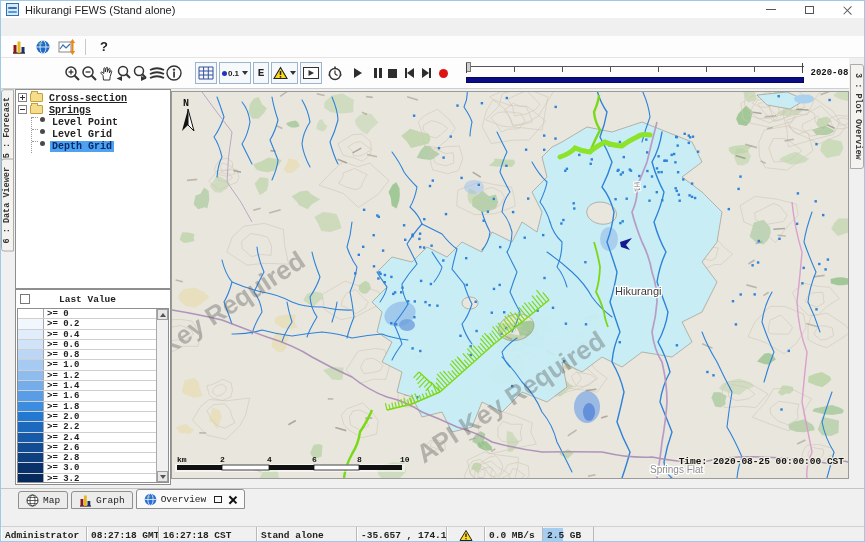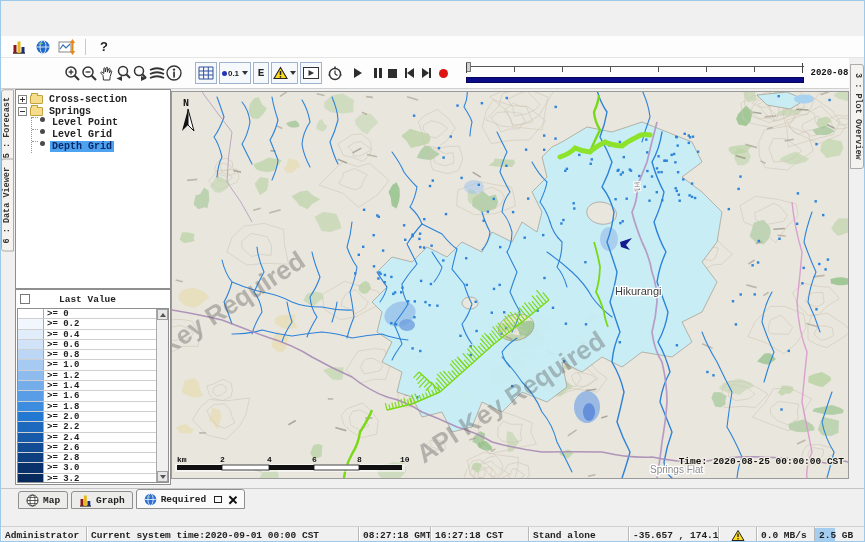--- a/index.html
+++ b/index.html
@@ -63,21 +63,21 @@
   .vtab-l{writing-mode:vertical-rl;transform:rotate(180deg);background:#f4f3f0;border:1px solid #ababab;
     border-radius:0 3px 3px 0;font-family:"Liberation Mono",monospace;font-size:8.5px;font-weight:bold;color:#333;
     padding:7px 0;width:13px;text-align:center;position:absolute;left:0;}
   .right-strip{position:absolute;left:848px;top:57px;width:17px;height:430px;background:#f0f0f0;}
   .vtab-r{writing-mode:vertical-rl;background:#f4f3f0;border:1px solid #ababab;border-radius:0 3px 3px 0;
     font-family:"Liberation Mono",monospace;font-size:8.5px;font-weight:bold;color:#333;
     padding:8px 0;width:14px;text-align:center;position:absolute;left:1px;top:6px;}
   
   .tree-box{position:absolute;left:14px;top:88px;width:156px;height:200px;background:#fff;border:1px solid #8f8f8f;
     padding:3px 2px;font-family:"Liberation Mono","DejaVu Sans Mono",monospace;font-size:10px;font-weight:bold;color:#222;overflow:hidden;}
-  .trow{display:flex;align-items:center;height:12px;margin-bottom:0;}
+  .trow{display:flex;align-items:flex-start;height:12px;margin-bottom:0;text-decoration:underline;}
   .expander{width:9px;height:9px;border:1px solid #848484;background:#fff;position:relative;margin-right:3px;flex:none;}
   .expander::before{content:"";position:absolute;left:1px;top:3px;width:5px;height:1px;background:#333;}
   .expander.plus::after{content:"";position:absolute;left:3px;top:1px;width:1px;height:5px;background:#333;}
   .folder{width:13px;height:9px;background:#f6dd8c;border:1px solid #c2a23e;border-radius:1px;position:relative;margin-right:4px;flex:none;}
   .folder::before{content:"";position:absolute;left:0;top:-3px;width:5px;height:2px;background:#f6dd8c;border:1px solid #c2a23e;border-bottom:none;}
   .children{margin-left:13px;border-left:1px dotted #9a9a9a;}
   .crow{display:flex;align-items:flex-start;height:12px;}
   .cdash{width:6px;height:0;border-top:1px dotted #9a9a9a;margin-right:2px;flex:none;}
   .bullet{width:5px;height:5px;border-radius:50%;background:#4a4a4a;margin-right:5px;flex:none;}
   .tlabel{white-space:nowrap;padding:0 2px;}
@@ -97,21 +97,21 @@
     display:flex;align-items:center;justify-content:center;}
   .sarrow.up{top:0;}.sarrow.down{bottom:0;}
   .tri-up{width:0;height:0;border-left:3px solid transparent;border-right:3px solid transparent;border-bottom:4px solid #555;}
   .tri-down{width:0;height:0;border-left:3px solid transparent;border-right:3px solid transparent;border-top:4px solid #555;}
   
   .map-area{position:absolute;left:170px;top:90px;width:678px;height:388px;border:1px solid #9a9a9a;background:#e9e6de;overflow:hidden;}
   
   .tabbar{position:absolute;left:0;top:487px;width:865px;height:21px;background:#f0f0f0;border-top:1px solid #c4c4c4;
     display:flex;align-items:flex-end;padding-left:17px;gap:3px;}
   .btab{display:flex;align-items:center;gap:4px;height:18px;padding:0 7px;background:#ececea;border:1px solid #8f8f8f;
-    border-radius:3px 3px 0 0;font-family:"Liberation Mono",monospace;font-size:9.5px;font-weight:bold;color:#222;}
+    border-radius:3px 3px 0 0;font-family:"Liberation Mono",monospace;font-size:9.5px;font-weight:normal;color:#222;}
   .btab.active{background:#fafafa;height:20px;}
   .mini-max{width:8px;height:7px;border:1.4px solid #222;margin-left:4px;}
   .mini-close{position:relative;width:9px;height:9px;margin-left:2px;}
   .mini-close::before,.mini-close::after{content:"";position:absolute;left:4px;top:0;width:1.6px;height:10px;background:#111;}
   .mini-close::before{transform:rotate(45deg);}.mini-close::after{transform:rotate(-45deg);}
   
   .logsrow{position:absolute;left:0;top:508px;width:865px;height:17px;background:#f0f0f0;display:flex;align-items:center;padding-left:17px;}
   .logs-btn{background:#f6f6f4;border:1px solid #8f8f8f;border-radius:2px;padding:0 8px;height:14px;line-height:13px;
     font-family:"Liberation Mono",monospace;font-size:9.5px;font-weight:bold;color:#222;}
   
@@ -120,20 +120,38 @@
     padding:0 4px;font-family:"Liberation Mono","DejaVu Sans Mono",monospace;font-size:9.5px;font-weight:bold;color:#222;
     white-space:nowrap;overflow:hidden;position:relative;}
   .memfill{position:absolute;left:0;top:1px;bottom:1px;background:#a5cdf0;}
   .scell span{position:relative;}
 </style>
 </head>
 <body>
 
 <div class="window">
 
+  <div class="titlebar">
+    <span class="appicon">
+        <i></i>
+        <i></i>
+      </span>
+    <span class="title-text">Hikurangi FEWS  (Stand alone)</span>
+    <span class="wctrls">
+      <span class="wbtn">
+          <span class="ic-min"></span>
+        </span>
+      <span class="wbtn">
+          <span class="ic-max"></span>
+        </span>
+      <span class="wbtn">
+          <span class="ic-close"></span>
+        </span>
+    </span>
+  </div>
 
 
   <div class="toolbar1">
     <span class="tb1-btn">
       <svg width="16" height="16">
           <path d="M2 14 L14 14" stroke="#222" stroke-width="1.4"></path>
         <rect x="2.5" y="6" width="3" height="8" fill="#8c1616"></rect>
           <rect x="6.5" y="2.5" width="3" height="11.5" fill="#e4b81c"></rect>
           <rect x="10.5" y="8" width="3" height="6" fill="#1c2c72"></rect>
         </svg>
@@ -1038,33 +1056,30 @@
         </svg>
       <span>Graph</span>
     </span>
     <span class="btab active">
       <svg width="13" height="13">
           <circle cx="6.5" cy="6.5" r="5.8" fill="#2e6fd0"></circle>
           <ellipse cx="6.5" cy="6.5" rx="2.6" ry="5.8" fill="none" stroke="#d8eaff" stroke-width="0.9"></ellipse>
           <line x1="0.7" y1="6.5" x2="12.3" y2="6.5" stroke="#d8eaff" stroke-width="0.9"></line>
           <path d="M2.5 4 Q5 2.5 6.5 3.8 Q4.5 5.5 2.5 4" fill="#8fd08f"></path>
         </svg>
-      <span>Required</span>
+      <span>Overview</span>
       <span class="mini-max"></span>
       <span class="mini-close"></span>
     </span>
   </div>
 
 
   <div class="statusbar" id="statusbar">
       <div class="scell" style="width: 86px;">
         <span>Administrator</span>
-      </div>
-      <div class="scell" style="width: 272px;">
-        <span>Current system time:2020-09-01 00:00 CST</span>
       </div>
       <div class="scell" style="width: 72px;">
         <span>08:27:18 GMT</span>
       </div>
       <div class="scell" style="width: 98px;">
         <span>16:27:18 CST</span>
       </div>
       <div class="scell" style="width: 100px;">
         <span>Stand alone</span>
       </div>

